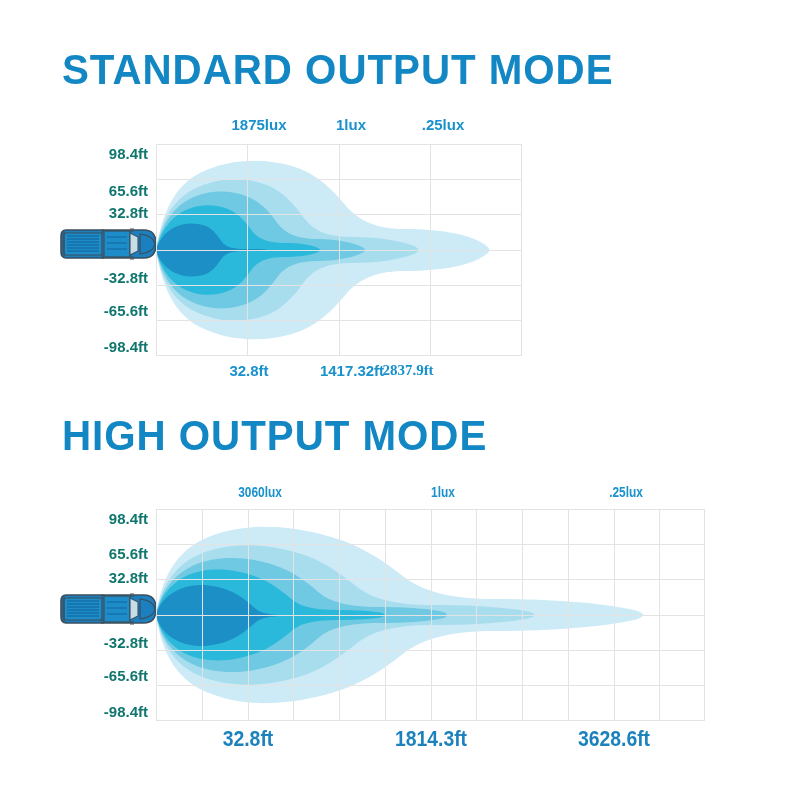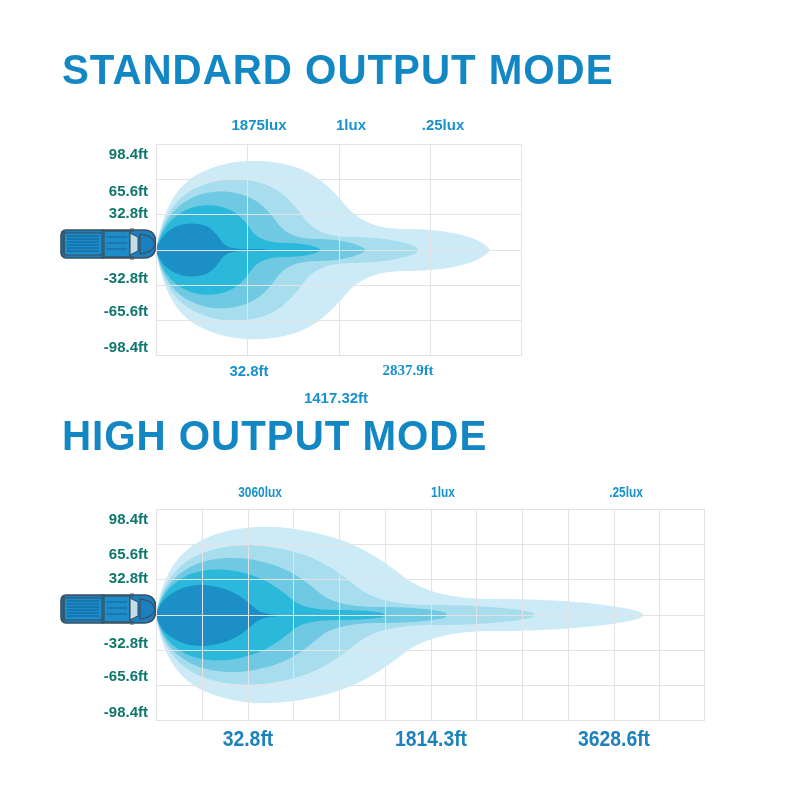--- a/index.html
+++ b/index.html
@@ -230,21 +230,21 @@
         <div class="grid-line grid-h" style="top:70px;"></div>
         <div class="grid-line grid-h" style="top:106px;"></div>
         <div class="grid-line grid-h" style="top:141px;"></div>
         <div class="grid-line grid-h" style="top:176px;"></div>
       </div>
       <div class="plot-border"></div>
     </div>
 
     <div class="xaxis" style="left:0; top:252px; width:800px; height:24px;">
       <span class="x-label" style="left:249px; top:0;">32.8ft</span>
-      <span class="x-label" style="left:336px; top:0;margin-top:27px;">1417.32ft</span>
+      <span class="x-label" style="left:352px; top:0;">1417.32ft</span>
       <span class="x-label" style="left:408px; top:0;font-family:Liberation Serif, serif;">2837.9ft</span>
     </div>
   </div>
 
   <div class="mode-title" id="title-high">HIGH OUTPUT MODE</div>
 
   <div class="chart-block" id="chart-high">
 
     <div class="lux-row">
       <span class="lux-label" style="left:248px; top:6px;">3060lux</span>

